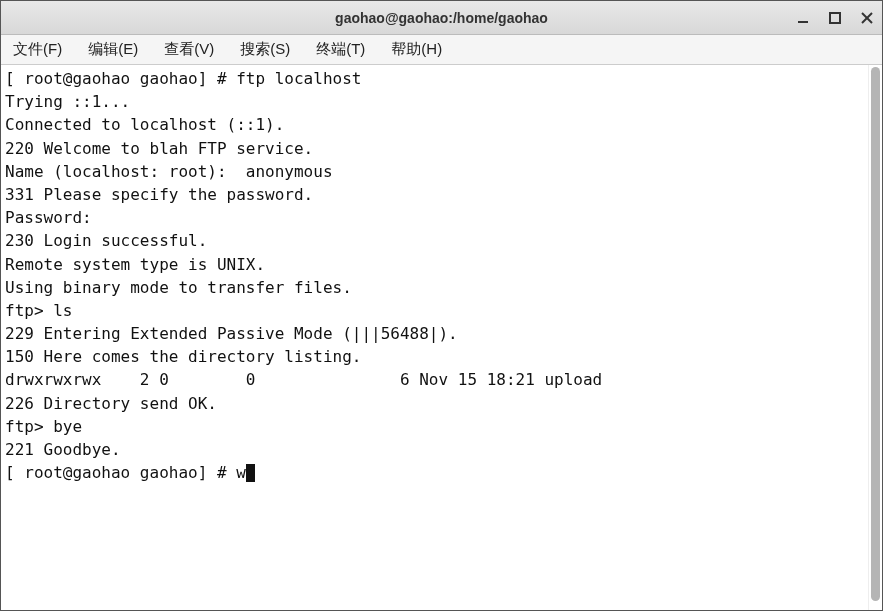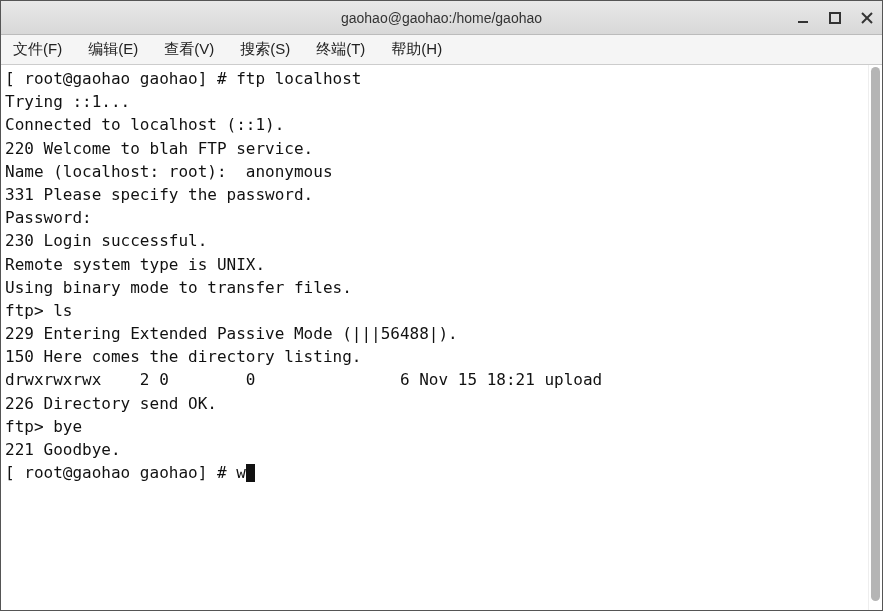--- a/index.html
+++ b/index.html
@@ -23,21 +23,21 @@
       display: flex;
       align-items: center;
       background: linear-gradient(to bottom, #e8e8e8, #d8d8d8);
       border-bottom: 1px solid #bbb;
       position: relative;
     }
     .titlebar-title {
       flex: 1;
       text-align: center;
       font-size: 14px;
-      font-weight: normal;
+      font-weight: bold;
       color: #333;
     }
     .titlebar-buttons {
       position: absolute;
       right: 6px;
       top: 50%;
       transform: translateY(-50%);
       display: flex;
       gap: 14px;
       align-items: center;

